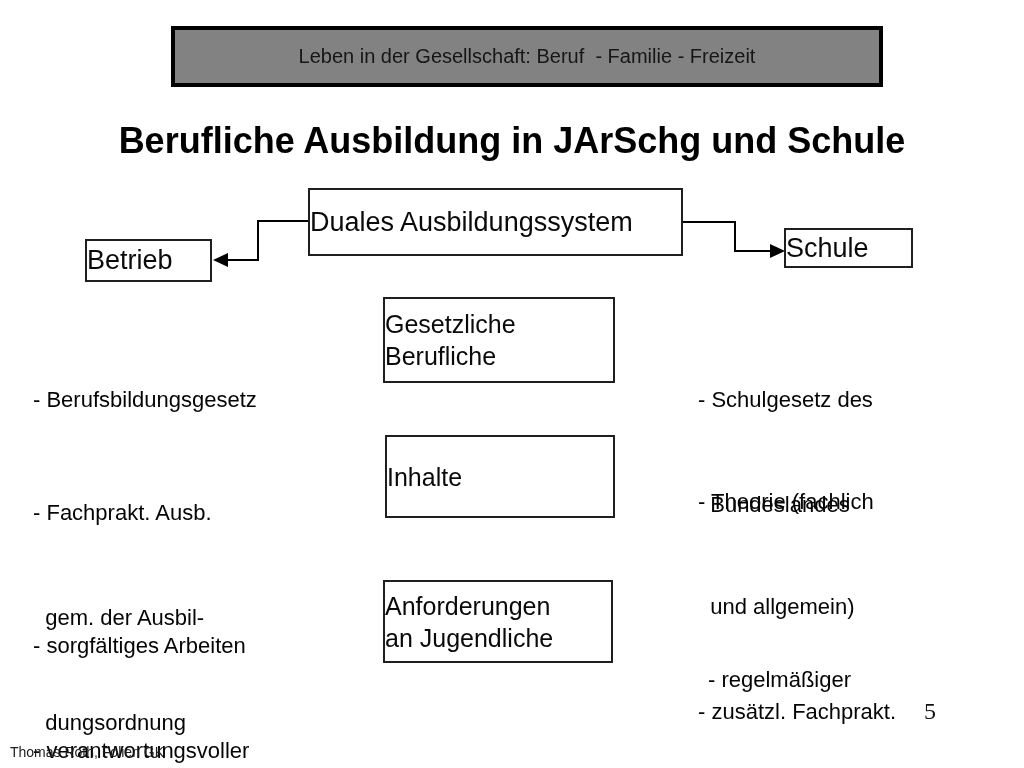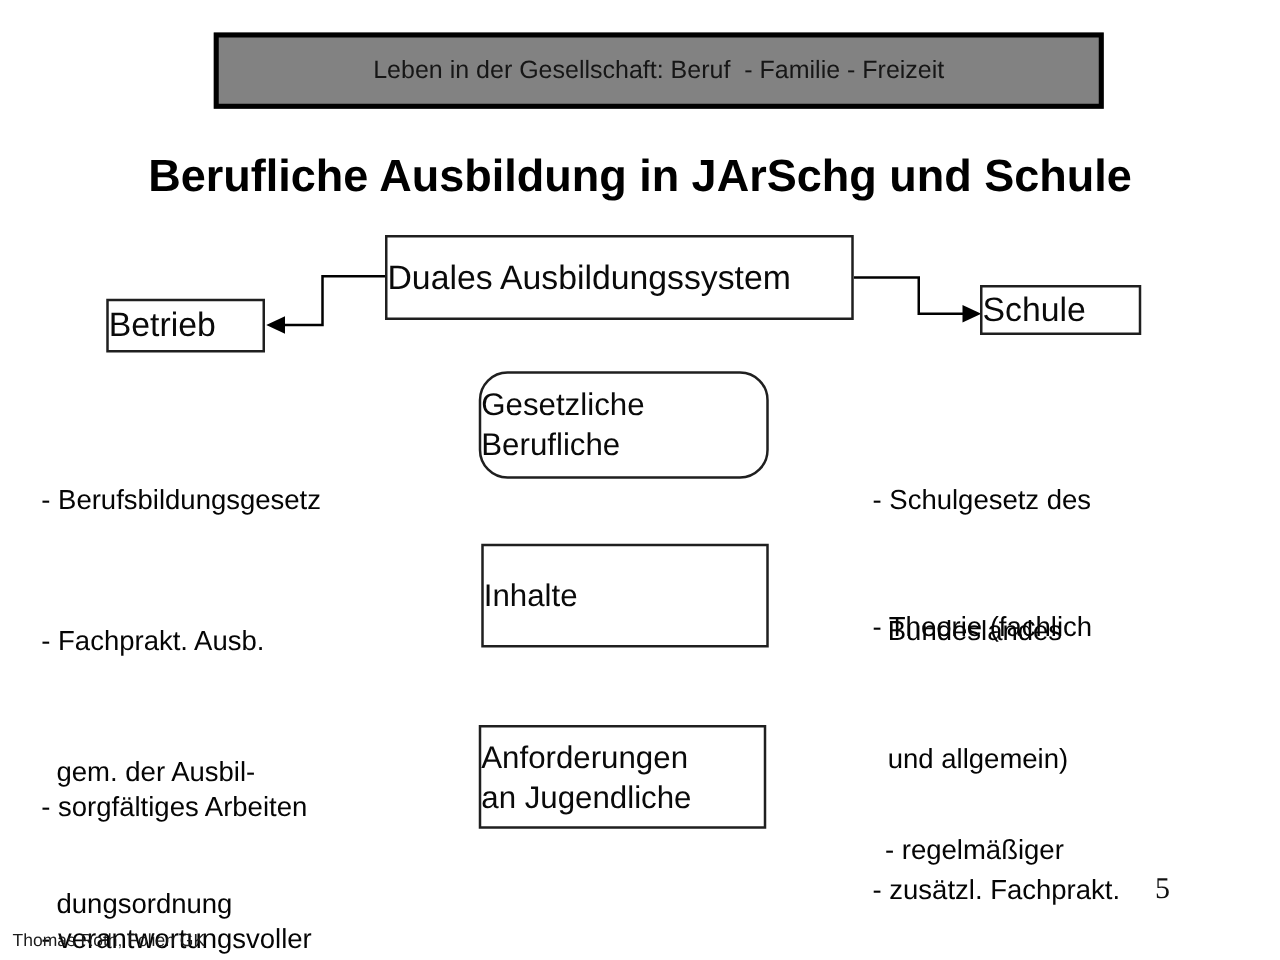--- a/index.html
+++ b/index.html
@@ -57,21 +57,21 @@
   </div>
 
   <div class="abs node big" style="left:85px;top:239px;width:123px;height:39px;">
     <div class="line">Betrieb</div>
   </div>
 
   <div class="abs node big" style="left:784px;top:228px;width:125px;height:36px;">
     <div class="line">Schule</div>
   </div>
 
-  <div class="abs node mid" style="left:383px;top:297px;width:228px;height:82px;border-radius:23px;">
+  <div class="abs node mid" style="left:383px;top:297px;width:228px;height:82px;">
     <div class="line">Gesetzliche</div>
     <div class="line">Berufliche</div>
   </div>
   <div class="abs bullets" style="left:33px;top:312px;">
     <div>- Berufsbildungsgesetz</div>
   </div>
   <div class="abs bullets" style="left:698px;top:312px;">
     <div>- Schulgesetz des</div>
     <div>  Bundeslandes</div>
   </div>

